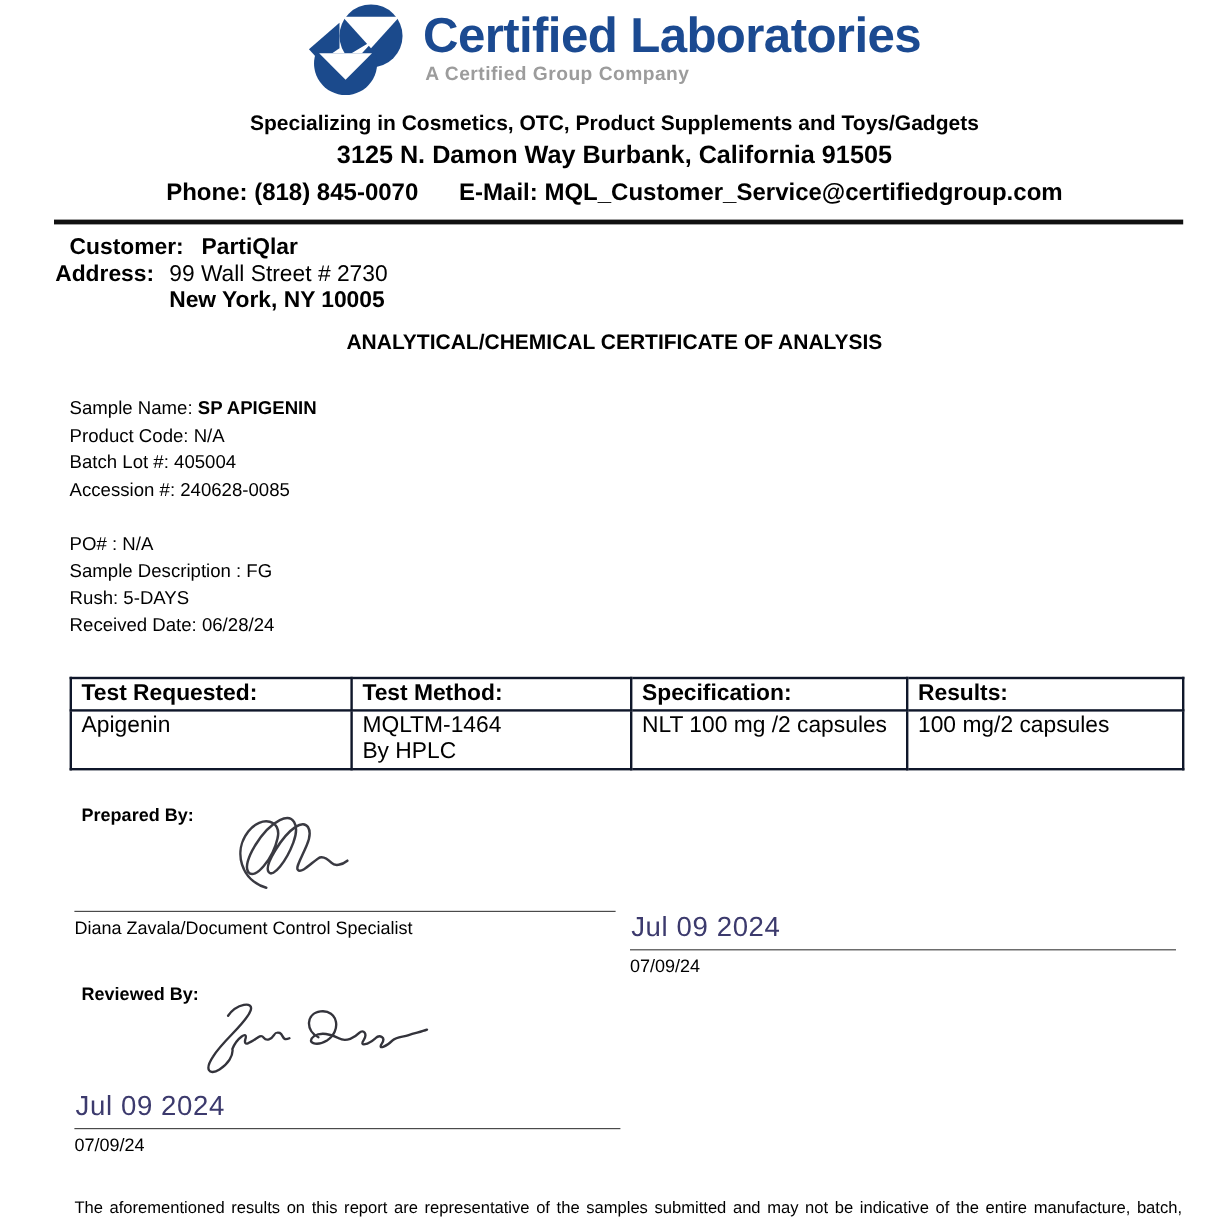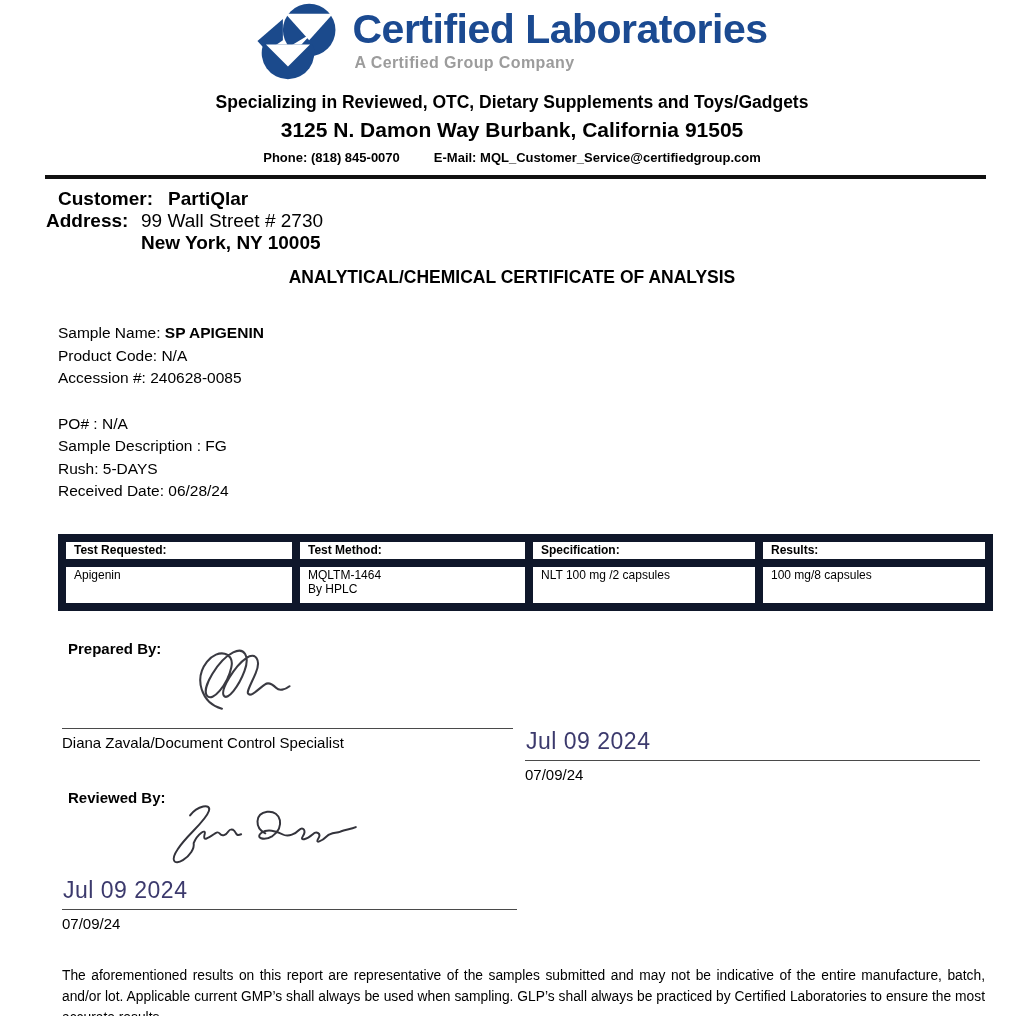--- a/index.html
+++ b/index.html
@@ -10,42 +10,42 @@
   
   .logo-row { display:flex; justify-content:center; align-items:flex-start; padding-top:2px; }
   .logo-mark { width:86px; height:78px; margin-right:10px; flex:0 0 auto; }
   .logo-texts { text-align:left; padding-top:6px; }
   .logo-name { font-size:41px; font-weight:bold; color:#1b4a91; letter-spacing:-0.5px; line-height:1.05; }
   .logo-tagline { font-size:16px; font-weight:bold; color:#9c9c9c; letter-spacing:0.4px; margin-top:3px; margin-left:2px; }
 
   .hdr-line { text-align:center; font-weight:bold; }
   .spec-line { margin-top:12px; font-size:17.5px; }
   .addr-line { margin-top:5px; font-size:21px; }
-  .contact-line { margin-top:8px; font-size:13px; }
+  .contact-line { margin-top:8px; font-size:20px; }
   .contact-line .phone { margin-right:34px; }
 
   .thick-rule { margin:10px 38px 0 45px; border-top:4px solid #111; }
 
   
   .customer { margin-top:9px; font-size:19px; line-height:22px; }
   .cust-row { display:flex; }
   .c-lab1 { margin-left:58px; width:110px; font-weight:bold; }
   .c-lab2 { margin-left:46px; width:95px; font-weight:bold; }
   .c-spacer { margin-left:46px; width:95px; }
   .bold { font-weight:bold; }
 
   .doc-title { text-align:center; font-size:17.5px; font-weight:bold; margin-top:13px; }
 
   
   .sample-block { margin-left:58px; margin-top:34px; font-size:15.5px; line-height:22.5px; }
   .sample-gap { height:23px; }
 
   
   table.results { border-collapse:collapse; margin:31px 0 0 58px; table-layout:fixed; width:927px; }
-  table.results th, table.results td { border:8px solid #0f172a; font-size:12px; text-align:left; vertical-align:top; padding:1px 8px 2px 8px; }
+  table.results th, table.results td { border:2px solid #0f172a; font-size:19px; text-align:left; vertical-align:top; padding:1px 8px 2px 8px; }
   table.results th { font-weight:bold; }
   table.results td { height:44px; }
   .cw1{width:234px;} .cw2{width:233px;} .cw3{width:230px;} .cw4{width:230px;}
 
   
   .sig-block { position:relative; }
   .sig-block.prepared { margin-top:29px; height:115px; }
   .sig-block.reviewed { margin-top:34px; height:115px; }
   .sig-label { position:absolute; left:68px; top:0; font-size:15px; font-weight:bold; }
   .sig-scribble { position:absolute; }
@@ -78,21 +78,21 @@
 
       <path d="M7.7 50 A31 31 0 1 0 66.3 50 Z" fill="#1b4a8c"></path>
       <polygon points="11,50 63,50 37,76" fill="#ffffff"></polygon>
     </svg>
     <div class="logo-texts">
       <div class="logo-name" style="color: rgb(27, 74, 145);">Certified Laboratories</div>
       <div class="logo-tagline" style="color: rgb(156, 156, 156);">A Certified Group Company</div>
     </div>
   </div>
 
-  <div class="hdr-line spec-line">Specializing in Reviewed, OTC, Dietary Supplements and Toys/Gadgets</div>
+  <div class="hdr-line spec-line">Specializing in Cosmetics, OTC, Product Supplements and Toys/Gadgets</div>
   <div class="hdr-line addr-line">3125 N. Damon Way Burbank, California 91505</div>
   <div class="hdr-line contact-line">
     <span class="phone">Phone: (818) 845-0070</span><span>E-Mail: MQL_Customer_Service@certifiedgroup.com</span>
   </div>
 
   <div class="thick-rule"></div>
 
   <div class="customer">
     <div class="cust-row">
       <span class="c-lab1">Customer:</span>
@@ -106,20 +106,21 @@
       <span class="c-spacer"></span>
       <span class="bold">New York, NY 10005</span>
     </div>
   </div>
 
   <div class="doc-title">ANALYTICAL/CHEMICAL CERTIFICATE OF ANALYSIS</div>
 
   <div class="sample-block">
     <div><span>Sample Name: </span><span class="bold">SP APIGENIN</span></div>
     <div>Product Code: N/A</div>
+    <div>Batch Lot #: 405004</div>
     <div>Accession #: 240628-0085</div>
     <div class="sample-gap"></div>
     <div>PO# : N/A</div>
     <div>Sample Description : FG</div>
     <div>Rush: 5-DAYS</div>
     <div>Received Date: 06/28/24</div>
   </div>
 
   <table class="results">
     <tbody>
@@ -129,21 +130,21 @@
       <th class="cw3">Specification:</th>
       <th class="cw4">Results:</th>
     </tr>
     <tr>
       <td>Apigenin</td>
       <td>
         <div>MQLTM-1464</div>
         <div>By HPLC</div>
       </td>
       <td>NLT 100 mg /2 capsules</td>
-      <td>100 mg/8 capsules</td>
+      <td>100 mg/2 capsules</td>
     </tr>
   </tbody>
     </table>
 
   <div class="sig-block prepared">
     <div class="sig-label">Prepared By:</div>
     <svg class="sig-scribble" width="122" height="72" viewBox="0 0 130 75" aria-hidden="true">
       <path d="M34 66 C12 60 4 34 18 16 C30 1 48 6 44 22 C40 40 24 60 18 52 C12 44 30 14 46 6 C58 0 64 10 58 26 C52 42 40 58 36 52 C32 46 48 20 60 12 C70 5 76 14 70 28 C65 40 60 48 62 50 C65 54 74 44 80 40 C84 37 88 40 92 44 C95 47 101 46 106 42" fill="none" stroke="#3a3a42" stroke-width="2.2" stroke-linecap="round"></path>
     </svg>
     <div class="sig-row">

